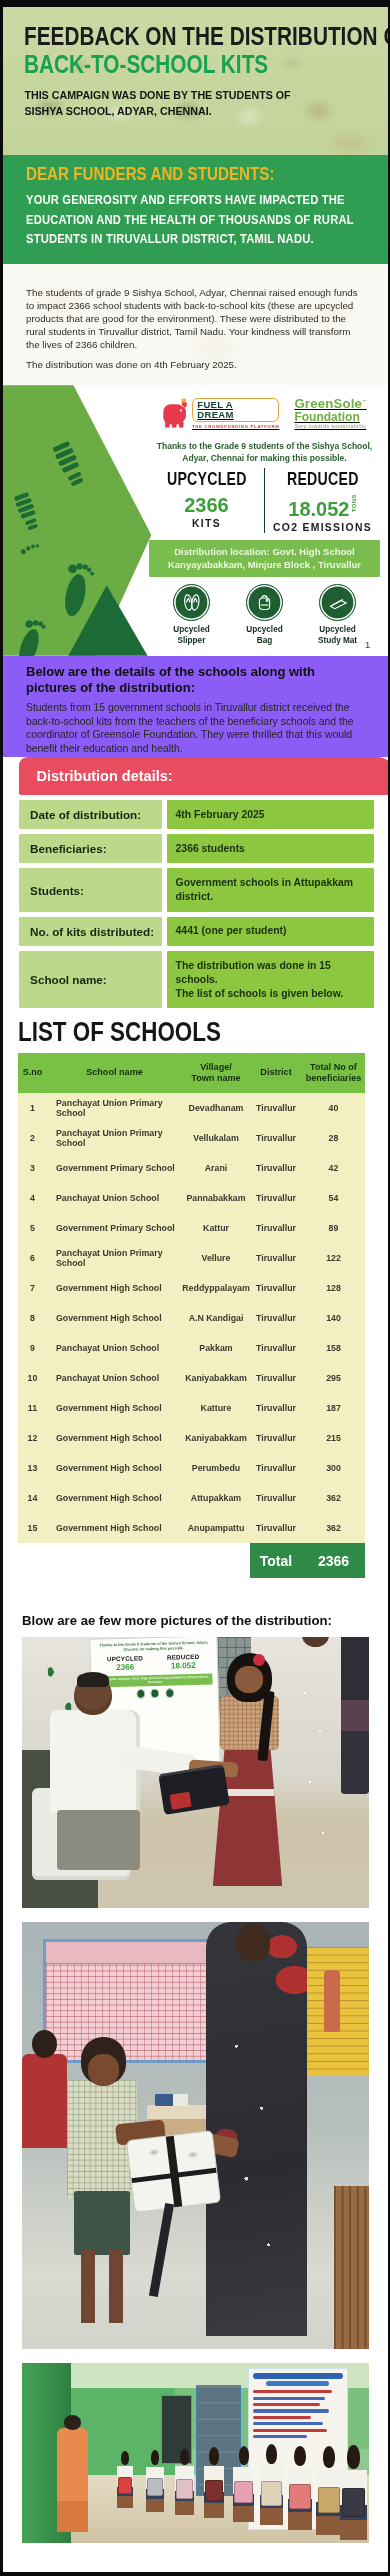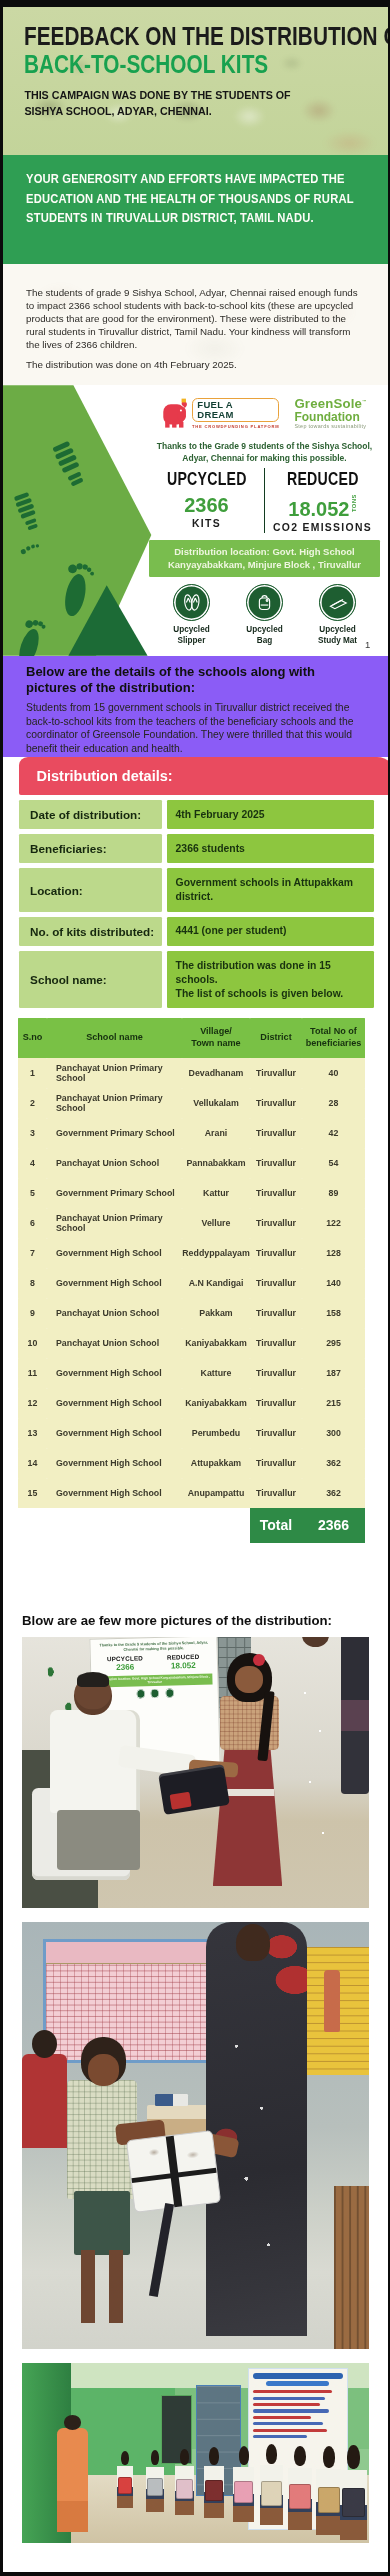--- a/index.html
+++ b/index.html
@@ -43,21 +43,21 @@
       radial-gradient(38px 25px at 15% 30%, rgba(170,130,100,.14), transparent 70%),
       radial-gradient(44px 25px at 55% 70%, rgba(120,130,90,.12), transparent 70%),
       radial-gradient(38px 25px at 85% 40%, rgba(170,120,90,.12), transparent 70%);}
   .intro p{margin:0;font-size:9.8px;line-height:1.32;color:#2e2c28;font-weight:500;position:relative;}
   .intro .date{margin-top:7.6px;}
 
   
   .cert{height:271px;background:#ffffff;}
   .cert-arrow{position:absolute;left:0;top:0;}
   .cert-body{position:absolute;left:146px;top:7.6px;width:231px;}
-  .logos{display:flex;justify-content:center;align-items:center;gap:15px;height:42px;}
+  .logos{display:flex;justify-content:center;align-items:center;gap:15px;height:42px;text-decoration:underline;}
   .fad{display:flex;align-items:flex-start;gap:3.2px;}
   .fad-box{border:1.9px solid #e9a23b;border-radius:5.7px;padding:1.3px 4.4px;background:#fff;}
   .fad-box div{font-weight:800;font-size:9.5px;line-height:1.05;color:#123f33;letter-spacing:0.3px;}
   .fad-tag{font-size:4.1px;letter-spacing:0.8px;color:#c0392b;text-align:center;margin-top:1.3px;font-weight:700;}
   .gs{text-align:left;line-height:1;}
   .gs .g1{font-size:13.2px;color:#6fae3f;font-weight:600;letter-spacing:0.2px;}
   .gs .g1 sup{font-size:4.4px;}
   .gs .g2{font-size:12px;color:#6fae3f;font-weight:600;margin-top:0.6px;}
   .gs .g3{font-size:5.4px;color:#8a9a7a;margin-top:1.3px;letter-spacing:0.3px;}
   .thanks{margin:5px 0 0;font-weight:700;font-size:8.5px;line-height:1.45;color:#2c6132;text-align:center;}
@@ -212,20 +212,21 @@
 
   <section class="hero">
     <h1>
       <span class="cond">FEEDBACK ON THE DISTRIBUTION OF</span><br>
       <span class="cond t2">BACK-TO-SCHOOL KITS</span>
     </h1>
     <p class="hero-sub">THIS CAMPAIGN WAS DONE BY THE STUDENTS OF SISHYA SCHOOL, ADYAR, CHENNAI.</p>
   </section>
 
   <section class="band">
+    <h2><span class="cond">DEAR FUNDERS AND STUDENTS:</span></h2>
     <p>YOUR GENEROSITY AND EFFORTS HAVE IMPACTED THE EDUCATION AND THE HEALTH OF THOUSANDS OF RURAL STUDENTS IN TIRUVALLUR DISTRICT, TAMIL NADU.</p>
   </section>
 
   <section class="intro">
     <p>The students of grade 9 Sishya School, Adyar, Chennai raised enough funds to impact 2366 school students with back-to-school kits (these are upcycled products that are good for the environment).  These were distributed to the rural students in Tiruvallur  district, Tamil Nadu. Your kindness will transform the lives of 2366 children.</p>
     <p class="date">The distribution was done on 4th February 2025.</p>
   </section>
 
   <section class="cert">
     <svg class="cert-arrow" width="154" height="271" viewBox="0 0 245 430">
@@ -366,35 +367,36 @@
     <div class="dist-head">Distribution details:</div>
     <div class="dist-row">
       <div class="dist-label">Date of distribution:</div>
       <div class="dist-value">4th February 2025</div>
     </div>
     <div class="dist-row">
       <div class="dist-label">Beneficiaries:</div>
       <div class="dist-value">2366 students</div>
     </div>
     <div class="dist-row">
-      <div class="dist-label" style="padding-top:12.6px;padding-bottom:12.6px;">Location:</div>
+      <div class="dist-label" style="padding-top:12.6px;padding-bottom:12.6px;">Students:</div>
       <div class="dist-value">Government schools in Attupakkam district.</div>
     </div>
     <div class="dist-row">
       <div class="dist-label">No. of kits distributed:</div>
       <div class="dist-value">4441 (one per student)</div>
     </div>
     <div class="dist-row">
       <div class="dist-label" style="padding-top:16.4px;padding-bottom:16.4px;">School name:</div>
       <div class="dist-value pre">The distribution was done in 15 schools.
 The list of schools is given below.</div>
     </div>
   </section>
 
   <section class="schools">
+    <h2><span class="cond">LIST OF SCHOOLS</span></h2>
     <div class="sgrid">
       <div class="sh">S.no</div>
       <div class="sh">School name</div>
       <div class="sh pre">Village/
 Town name</div>
       <div class="sh">District</div>
       <div class="sh pre">Total No of
 beneficiaries</div>
 
       <div class="sc">1</div>

